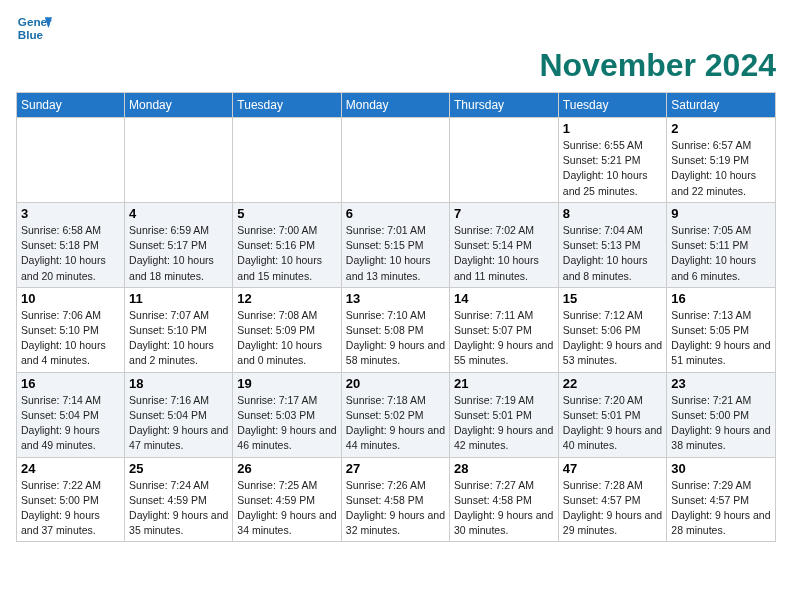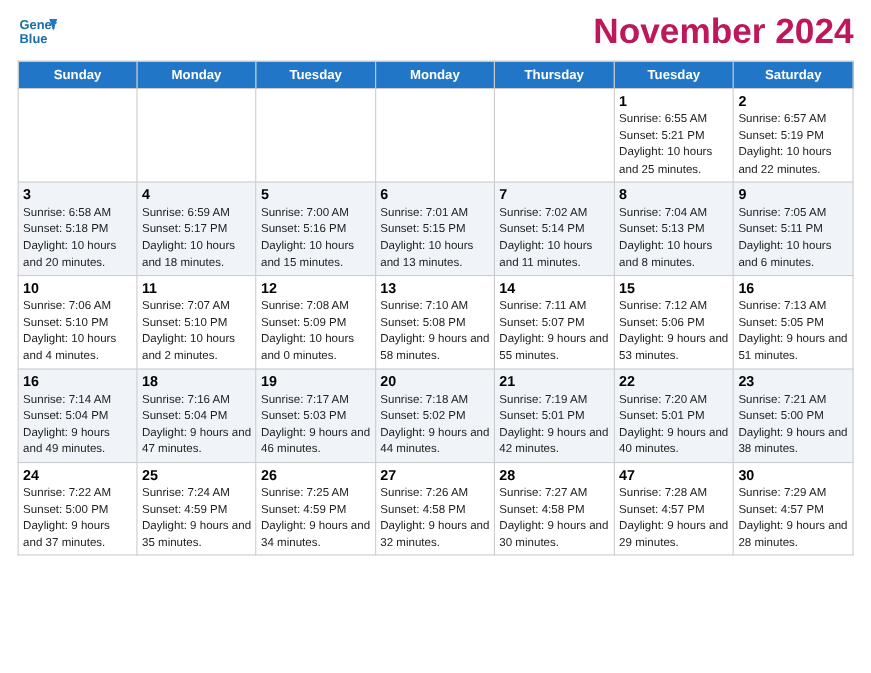--- a/index.html
+++ b/index.html
@@ -29,39 +29,40 @@
     .logo-icon {
       width: 36px;
       height: 36px;
     }
     .title-block {
       text-align: right;
     }
     .month-title {
       font-size: 32px;
       font-weight: bold;
-      color: #be185d;
+      color: #0f766e;
+      margin-top: 37px;
     }
     .location {
       font-size: 14px;
       color: #444;
     }
     .calendar {
       width: 100%;
       border-collapse: collapse;
       font-size: 11px;
     }
     .calendar thead tr th {
       background: #2176c7;
       color: #fff;
       font-size: 12px;
-      font-weight: bold;
+      font-weight: normal;
       padding: 5px 4px;
       border: 1px solid #ccc;
-      text-align: center;
+      text-align: left;
     }
     .calendar tbody tr td {
       border: 1px solid #ccc;
       vertical-align: top;
       padding: 3px 4px;
       width: 113px;
       min-height: 72px;
       background: #fff;
     }
     .calendar tbody tr:nth-child(even) td {

